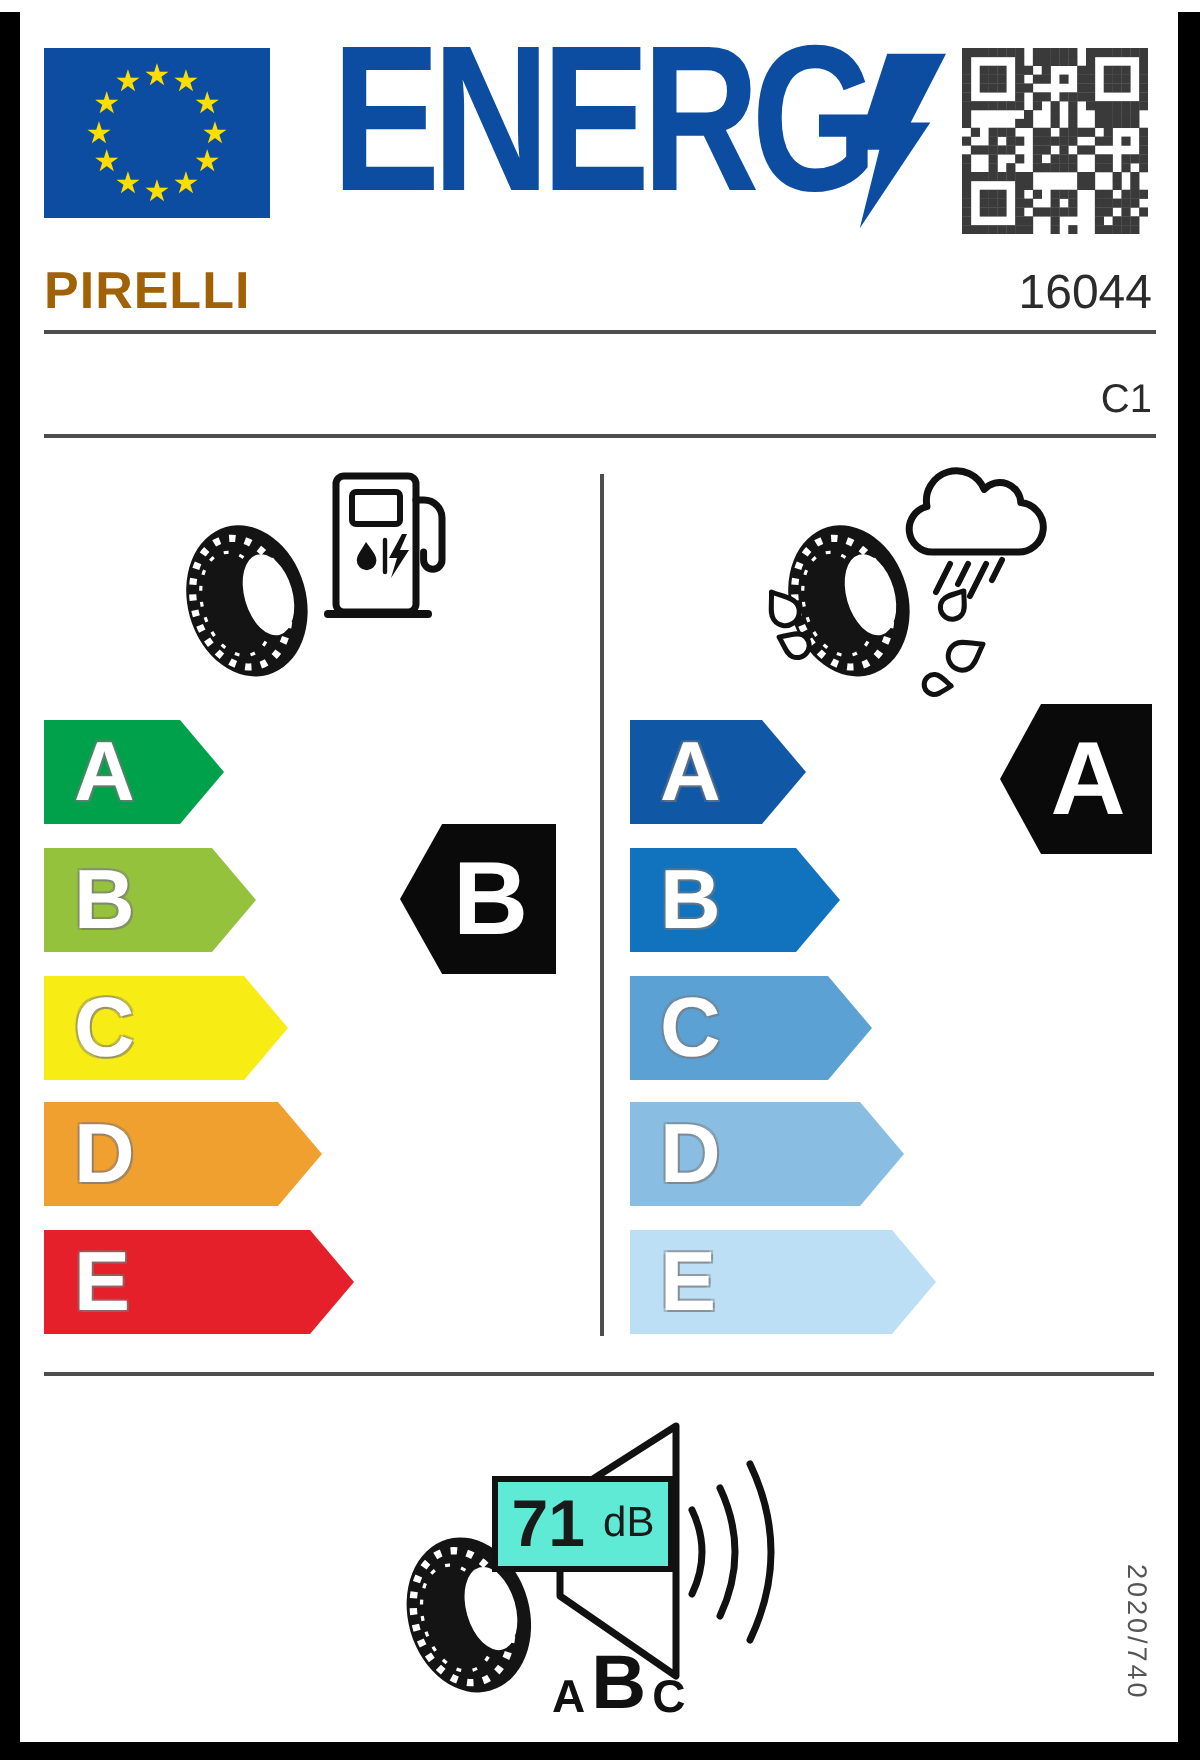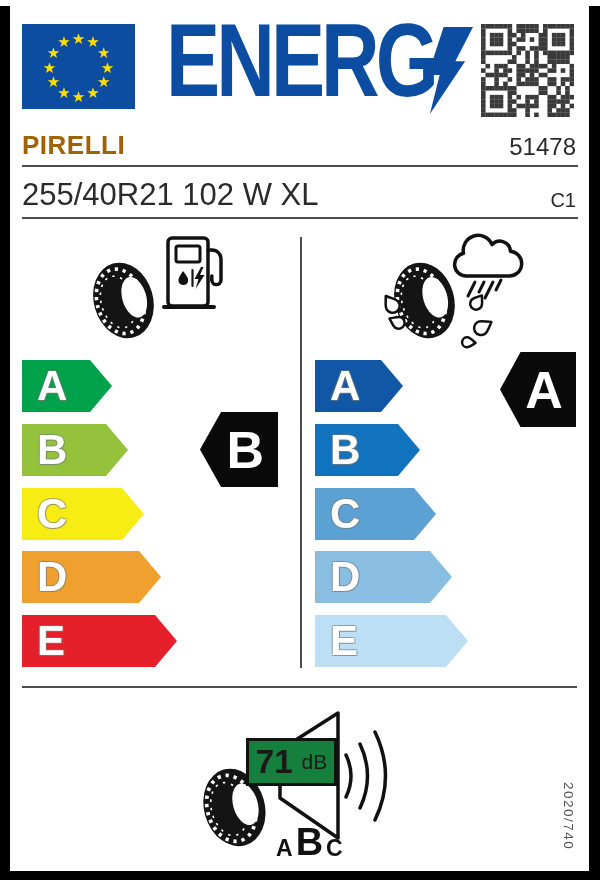--- a/index.html
+++ b/index.html
@@ -36,21 +36,21 @@
   .grade-label { display:block; padding-left:15px; line-height:52px; font-size:42px; font-weight:700; color:#fff;
     text-shadow:1px 1px 0 rgba(120,120,120,.6), -1px 1px 0 rgba(120,120,120,.4),
                 1px -1px 0 rgba(120,120,120,.4), -1px -1px 0 rgba(120,120,120,.4); }
   .indicator { position:absolute; background:#0a0a0a; display:flex; align-items:center; justify-content:center;
     clip-path:polygon(0 50%, 27% 0, 100% 0, 100% 100%, 27% 100%); }
   .indicator span { font-size:52px; font-weight:700; color:#fff; padding-left:16%; }
   #fuel-rating-indicator { left:200px; top:412px; width:78px; height:75px; }
   #wet-rating-indicator  { left:500px; top:352px; width:76px; height:75px; }
 
   
-  #noise-level-box { left:246px; top:738px; width:91px; height:48px; background:#15803d; border:3px solid #111;
+  #noise-level-box { left:246px; top:738px; width:91px; height:48px; background:#5eead4; border:3px solid #111;
     display:flex; align-items:center; justify-content:center; color:#1a1a1a; }
   #noise-value { font-size:33px; font-weight:700; }
   #noise-unit { font-size:21px; margin-left:9px; }
   #noise-class-letters { left:276px; top:814px; height:46px; display:flex; align-items:flex-end; gap:3px; color:#111; }
   #noise-class-letters span { font-size:23px; font-weight:700; line-height:0.95; }
   #noise-class-letters span.current { font-size:38px; font-weight:700; }
 
   #regulation-number { left:561px; top:782px; writing-mode:vertical-rl; font-size:13.5px;
     letter-spacing:1.5px; color:#555; }
 
@@ -348,23 +348,22 @@
       <rect x="44.29" y="88.57" width="4.58" height="4.58" fill="#3a3a3a"></rect>
       <rect x="53.14" y="88.57" width="4.58" height="4.58" fill="#3a3a3a"></rect>
       <rect x="66.43" y="88.57" width="4.58" height="4.58" fill="#3a3a3a"></rect>
       <rect x="70.86" y="88.57" width="4.58" height="4.58" fill="#3a3a3a"></rect>
       <rect x="75.29" y="88.57" width="4.58" height="4.58" fill="#3a3a3a"></rect>
       <rect x="79.71" y="88.57" width="4.58" height="4.58" fill="#3a3a3a"></rect>
       <rect x="84.14" y="88.57" width="4.58" height="4.58" fill="#3a3a3a"></rect>
     </svg>
 
   <div class="abs" id="brand-name">PIRELLI</div>
-  <div class="abs" id="article-number">51478</div>
+  <div class="abs" id="article-number">16044</div>
   <div class="abs sepline" id="separator-line-1"></div>
-  <div class="abs" id="tyre-size">255/40R21 102 W XL</div>
   <div class="abs" id="tyre-class">C1</div>
   <div class="abs sepline" id="separator-line-2"></div>
 
   <svg class="abs" style="left:80px;top:230px" width="160" height="125" viewBox="0 0 160 125">
     <use href="#tire" x="5" y="20" width="80" height="100"></use>
     <g stroke="#111" fill="none" stroke-linecap="round" stroke-linejoin="round">
       <path d="M84,77 h50" stroke-width="4"></path>
       <rect x="88" y="8" width="40" height="68" rx="4" stroke-width="3.5" fill="#fff"></rect>
       <rect x="96" y="16" width="24" height="16" rx="2" stroke-width="3"></rect>
       <path d="M103,41 c-2.5,4.2 -4.6,6.6 -4.6,9.2 a4.9,4.9 0 0 0 9.8,0 c0,-2.6 -2.1,-5 -5.2,-9.2 z" fill="#111" stroke="none"></path>

